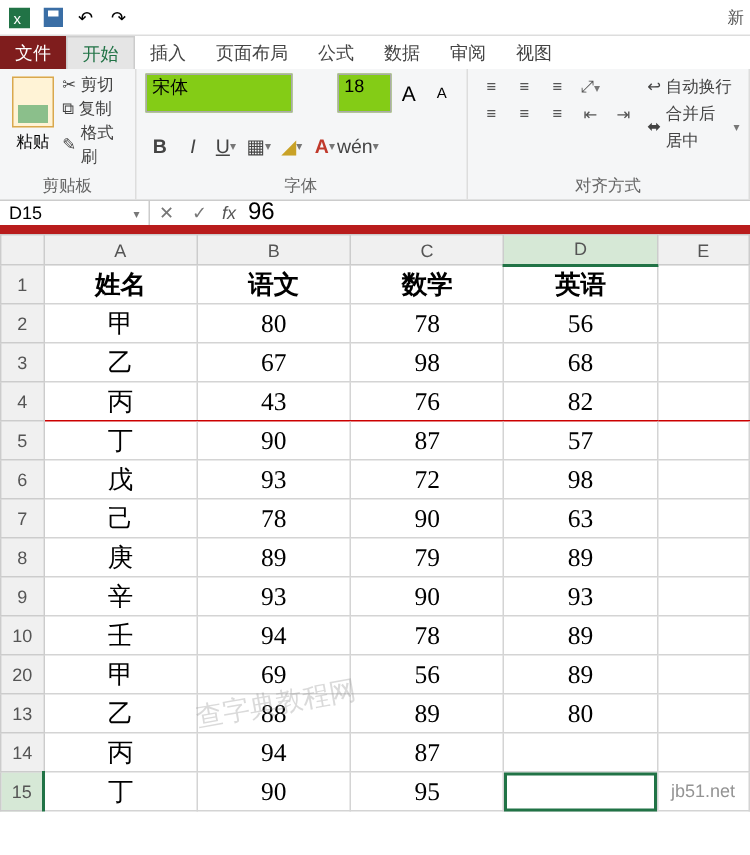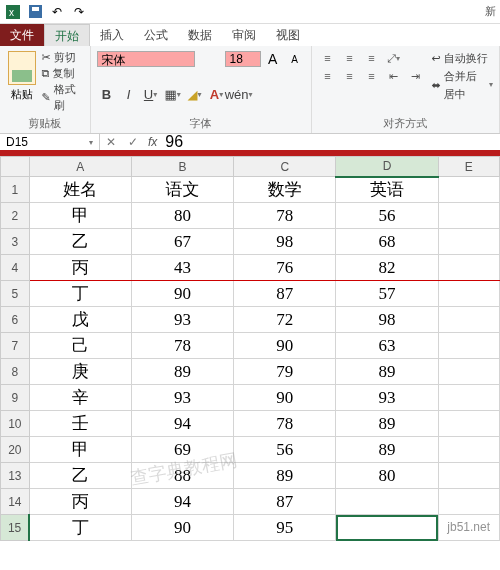--- a/index.html
+++ b/index.html
@@ -15,21 +15,21 @@
 .group { border-right: 1px solid #ddd; padding: 3px 6px 2px; display: flex; flex-direction: column; justify-content: space-between; }
 .group-label { font-size: 11px; color: #666; text-align: center; }
 .paste-area { display: flex; }
 .paste-main { text-align: center; font-size: 11px; width: 34px; }
 .paste-icon { width: 28px; height: 34px; background: #fff3d6; border: 1px solid #d9a84e; margin: 2px auto; position: relative; }
 .paste-icon::after { content: ""; position: absolute; bottom: 2px; left: 3px; width: 20px; height: 12px; background: #8bbf8b; }
 .clip-btns { font-size: 11px; color: #444; line-height: 16px; padding-left: 4px; }
 .clip-btns div { display: flex; align-items: center; gap: 3px; }
 .font-group { flex: 1 0 auto; }
 .font-row1 { display: flex; gap: 2px; align-items: center; }
-.font-sel { border: 1px solid #aaa; background: #fca5a5; font-size: 12px; height: 16px; padding: 0 4px; }
+.font-sel { border: 1px solid #aaa; background: #84cc16; font-size: 12px; height: 26px; padding: 0 4px; }
 .font-name { width: 98px; }
 .font-size { width: 36px; text-align: left; margin-left: 28px; }
 .font-btns { display: flex; gap: 2px; margin-top: 4px; align-items: center; font-size: 13px; color: #444; }
 .fbtn { width: 20px; height: 20px; display: flex; align-items: center; justify-content: center; cursor: pointer; }
 .align-group { }
 .align-row { display: flex; gap: 2px; }
 .abtn { width: 20px; height: 18px; display: flex; align-items: center; justify-content: center; font-size: 11px; color: #555; cursor: pointer; }
 .wrap-btns { font-size: 11px; color: #444; line-height: 18px; padding-left: 6px; }
 .wrap-btns div { display: flex; align-items: center; gap: 3px; }
 .namebox-row { height: 22px; display: flex; border-bottom: 6px solid #b91c1c; align-items: stretch; }
@@ -39,21 +39,21 @@
 .fx-label { font-style: italic; font-size: 12px; color: #555; padding: 0 4px; }
 .formula-val { font-size: 16px; padding: 0 4px; }
 .grid-wrap { position: relative; }
 table { border-collapse: collapse; width: 100%; table-layout: fixed; }
 .colhead th { background: #f0f0f0; border: 1px solid #ccc; font-weight: normal; font-size: 12px; color: #555; height: 20px; }
 .colhead th.sel { background: #d6e8d6; border-bottom: 2px solid #217346; }
 .corner { background: #f0f0f0; border: 1px solid #ccc; }
 td.rowhead { background: #f0f0f0; border: 1px solid #ccc; text-align: center; font-size: 12px; color: #555; width: 28px; }
 td.rowhead.sel { background: #d6e8d6; border-right: 2px solid #217346; }
 td.cell { border: 1px solid #d4d4d4; text-align: center; height: 26px; font-size: 17px; font-family: "SimSun", serif; }
-tr.header-row td.cell { font-weight: normal; }
+tr.header-row td.cell { font-weight: bold; }
 .col-A { width: 100px; } .col-B { width: 100px; } .col-C { width: 100px; } .col-D { width: 100px; } .col-E { width: 60px; }
 .active-cell { outline: 2px solid #217346; outline-offset: -2px; background: #fff; }
 .pagebreak td.cell { border-bottom: 1px solid #c00 !important; }
 .watermark { position: absolute; right: 6px; bottom: 6px; font-size: 12px; color: rgba(120,120,120,0.8); background: rgba(255,255,255,0.7); padding: 1px 4px; }
 .wm2 { position: absolute; left: 130px; bottom: 60px; font-size: 18px; color: rgba(150,150,150,0.35); transform: rotate(-10deg); pointer-events: none; }
 .aa { font-size:11px; }
 .dd { font-size: 8px; color: #777; }
 </style>
 </head>
 <body>
@@ -73,20 +73,21 @@
     </span>
   <span class="qat-icon">↶</span>
   <span class="qat-icon">↷</span>
   <span class="new-label">新</span>
 </div>
 
 <div class="tabs">
   <div class="tab file">文件</div>
   <div class="tab active">开始</div>
   <div class="tab">插入</div>
+  <div class="tab">页面布局</div>
   <div class="tab">公式</div>
   <div class="tab">数据</div>
   <div class="tab">审阅</div>
   <div class="tab">视图</div>
 </div>
 
 <div class="ribbon">
   <div class="group">
     <div class="paste-area">
       <div class="paste-main">

